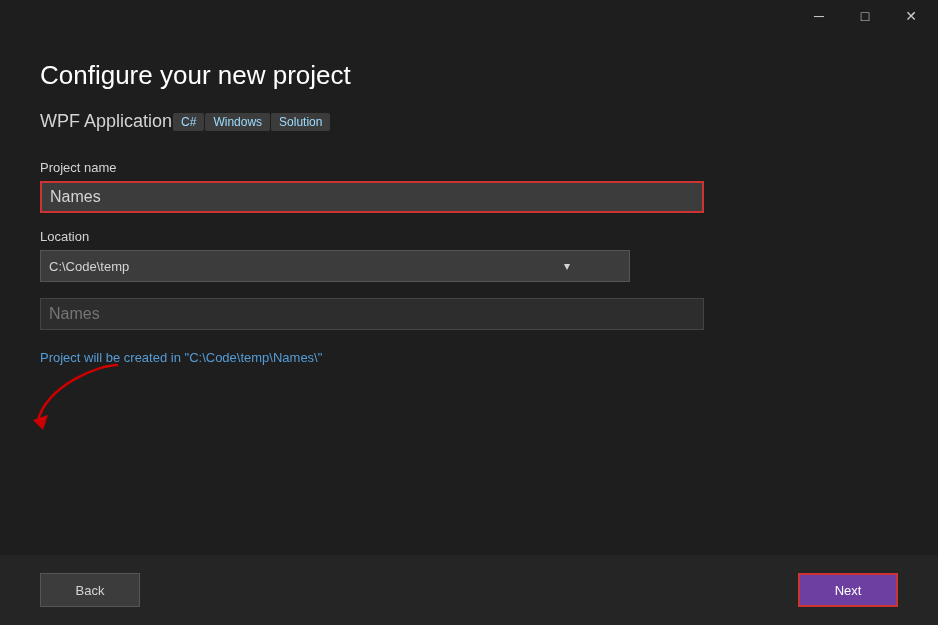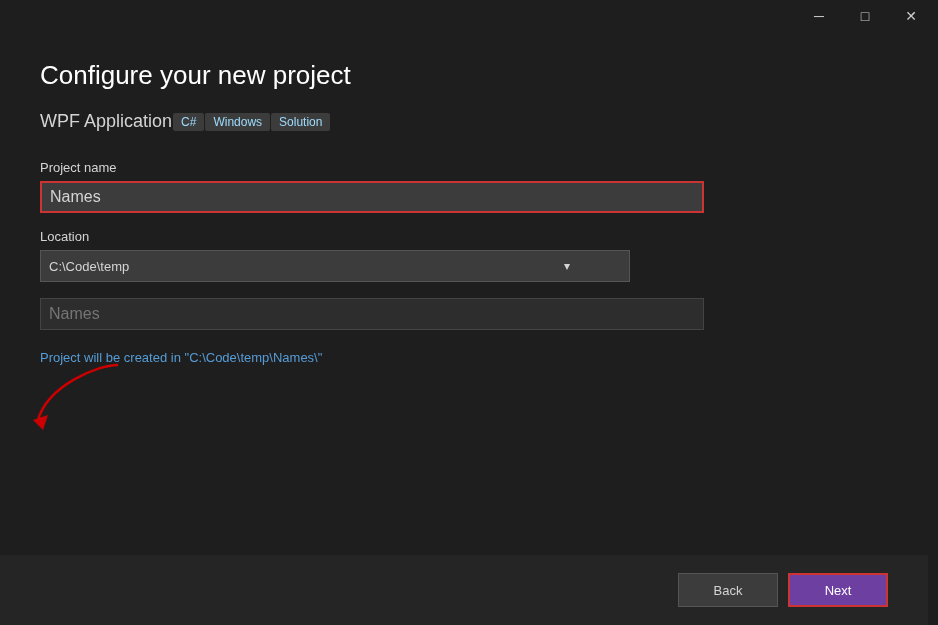--- a/index.html
+++ b/index.html
@@ -213,26 +213,26 @@
     .project-path {
       font-size: 13px;
       color: #569cd6;
       margin-top: 4px;
     }
 
     .footer {
       position: absolute;
       bottom: 0;
       left: 0;
-      right: 10px;
+      right: 0;
       height: 70px;
       background: #252526;
       display: flex;
       align-items: center;
-      justify-content: flex-end;
+      justify-content: space-between;
       padding: 0 40px;
       gap: 10px;
     }
 
     .footer-btn {
       min-width: 100px;
       height: 34px;
       font-size: 13px;
       font-family: 'Segoe UI', sans-serif;
       cursor: pointer;

